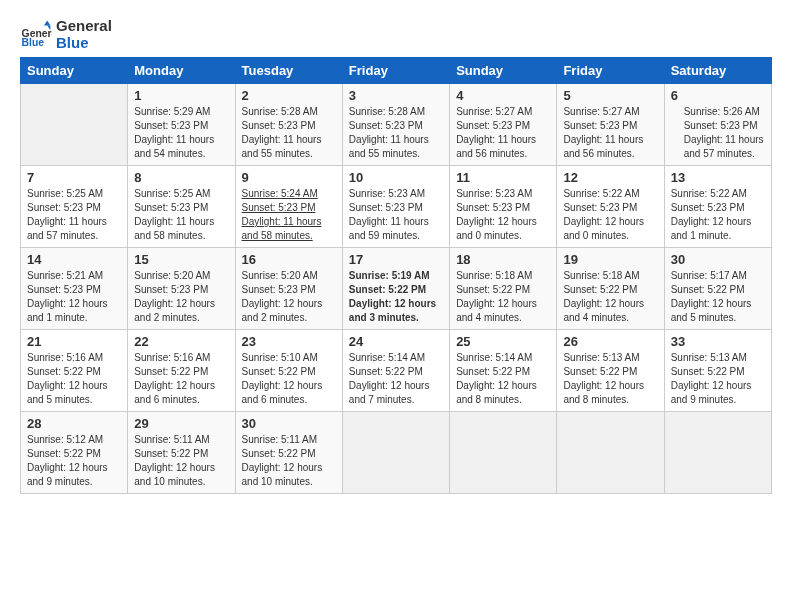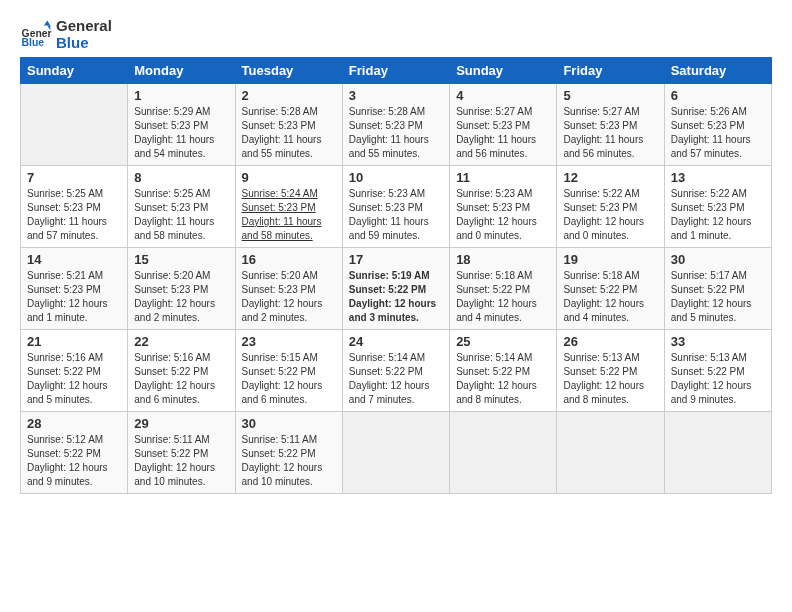--- a/index.html
+++ b/index.html
@@ -153,21 +153,21 @@
           </td>
           <td>
             <div class="day-number">5</div>
             <div class="day-info" style="white-space: pre-line;">Sunrise: 5:27 AM
 Sunset: 5:23 PM
 Daylight: 11 hours
 and 56 minutes.</div>
           </td>
           <td>
             <div class="day-number">6</div>
-            <div class="day-info" style="white-space: pre-line;">Sunrise: 5:26 AM
+            <div class="day-info" style="white-space: pre-line; margin-left: 13px;">Sunrise: 5:26 AM
 Sunset: 5:23 PM
 Daylight: 11 hours
 and 57 minutes.</div>
           </td>
         </tr>
         <tr>
           <td>
             <div class="day-number">7</div>
             <div class="day-info" style="white-space: pre-line;">Sunrise: 5:25 AM
 Sunset: 5:23 PM
@@ -278,21 +278,21 @@
           </td>
           <td>
             <div class="day-number">22</div>
             <div class="day-info" style="white-space: pre-line;">Sunrise: 5:16 AM
 Sunset: 5:22 PM
 Daylight: 12 hours
 and 6 minutes.</div>
           </td>
           <td>
             <div class="day-number">23</div>
-            <div class="day-info" style="white-space: pre-line;">Sunrise: 5:15 AM
+            <div class="day-info" style="white-space: pre-line;">Sunrise: 5:10 AM
 Sunset: 5:22 PM
 Daylight: 12 hours
 and 6 minutes.</div>
           </td>
           <td>
             <div class="day-number">24</div>
             <div class="day-info" style="white-space: pre-line;">Sunrise: 5:14 AM
 Sunset: 5:22 PM
 Daylight: 12 hours
 and 7 minutes.</div>

